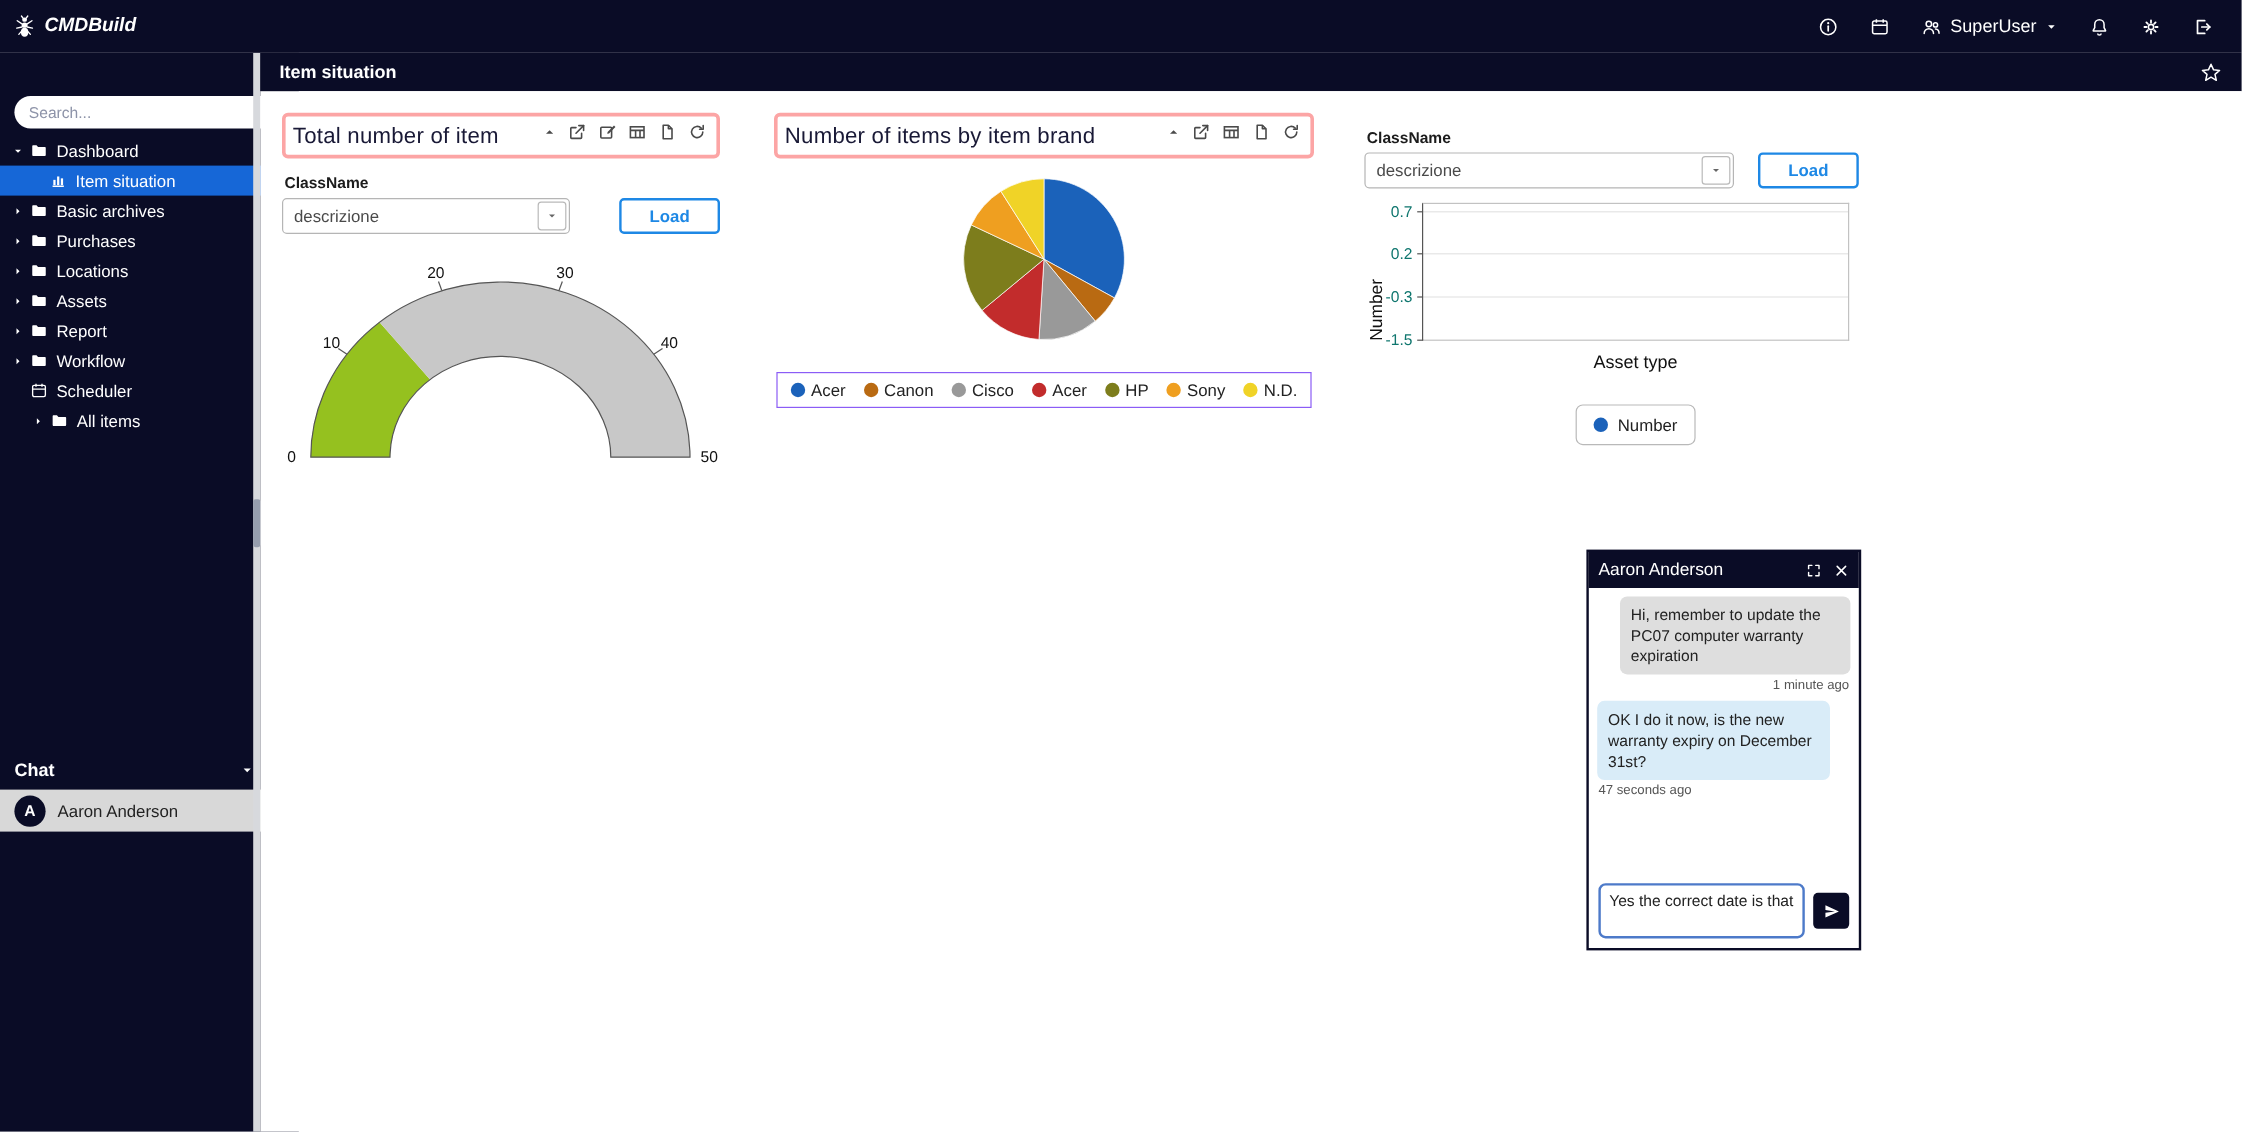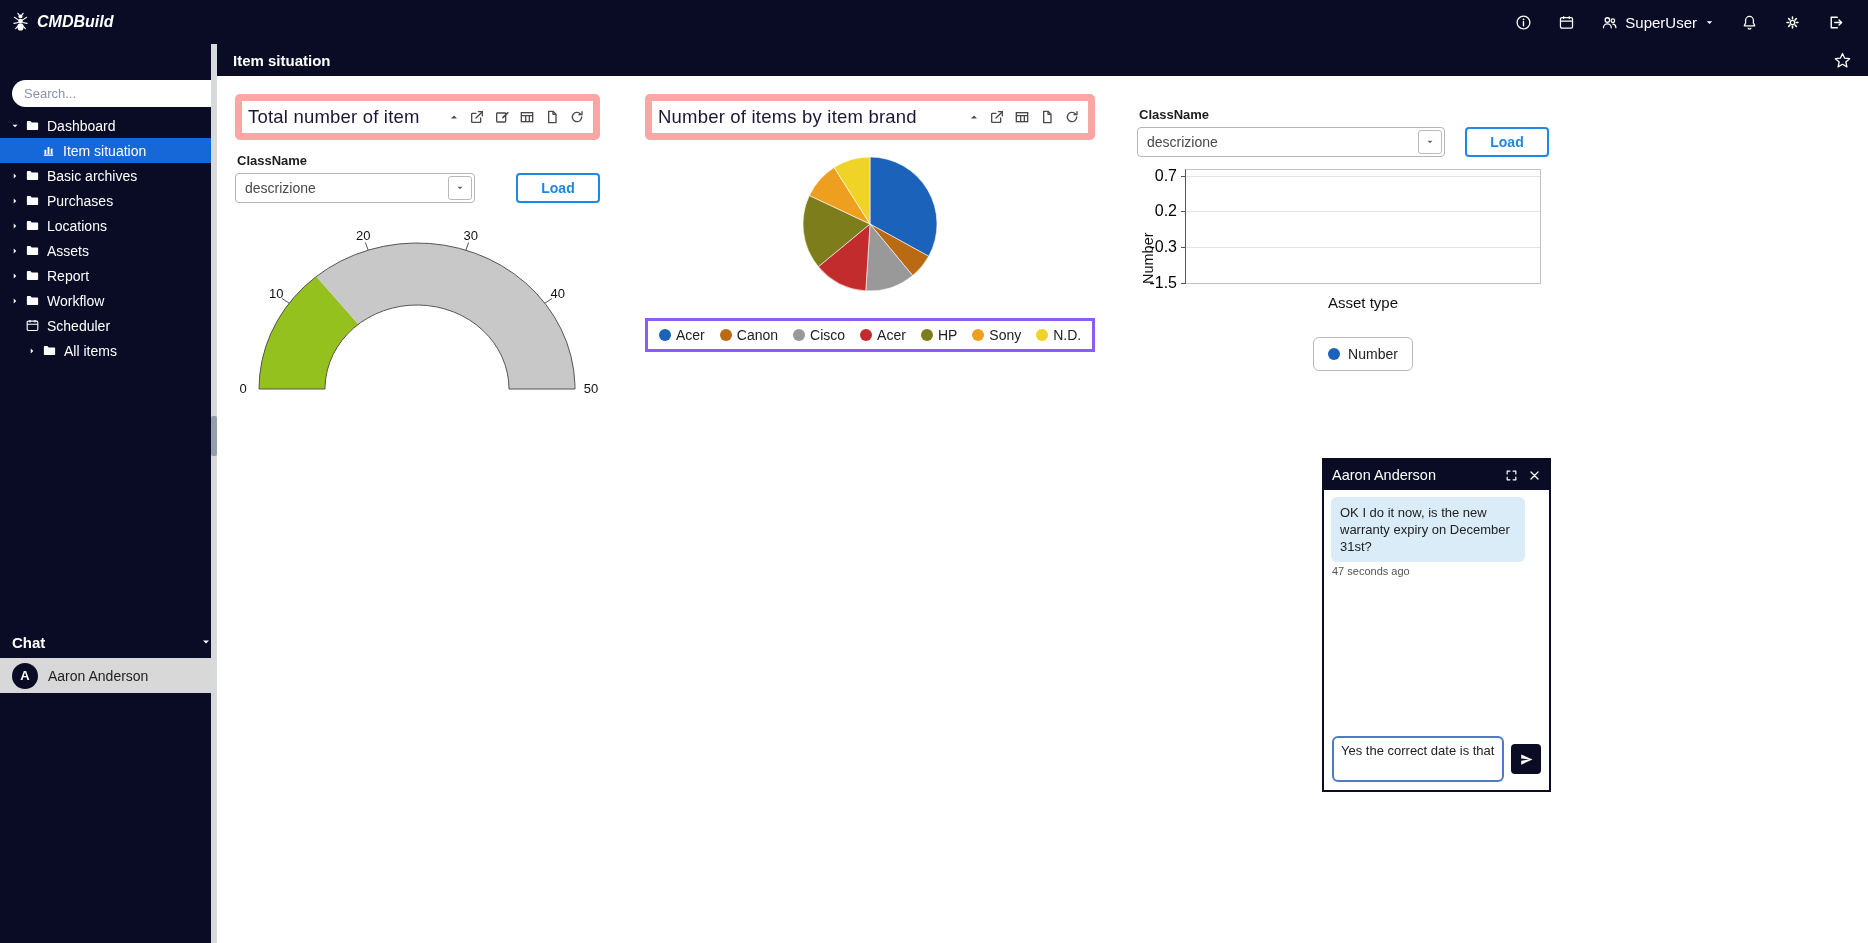--- a/index.html
+++ b/index.html
@@ -41,46 +41,46 @@
   
   .main{position:absolute;top:44px;left:217px;right:0;bottom:0}
   .page-header{height:32px;background:#0a0c26;color:#fff;display:flex;align-items:center;padding:0 16px;font-size:15px;font-weight:bold}
   .page-header .star{margin-left:auto;width:19px;height:19px;cursor:pointer}
   .content{position:relative;height:calc(100% - 32px);background:#fff}
 
   .panel{position:absolute;top:18px}
   #panel-gauge{left:18px;width:365px}
   #panel-pie{left:428px;width:450px}
   #panel-bar{left:920px;width:412px}
-  .panel-header{display:flex;align-items:center;border:7px solid #fca5a5;border-radius:5px;padding:5px 8px 5px 6px}
+  .panel-header{display:flex;align-items:flex-start;border:3px solid #fca5a5;border-radius:5px;padding:5px 8px 5px 6px}
   .panel-title{font-size:18.5px;color:#191936;letter-spacing:.2px}
   .toolbar{margin-left:auto;display:flex;align-items:center;gap:9px;color:#4a4a4a}
   .toolbar .tool{width:16px;height:16px;cursor:pointer}
   .toolbar .tool-sm{width:12px;height:12px}
 
   .field-label{display:block;margin:13px 0 5px 2px;font-size:13px;font-weight:bold;color:#1c1c1c}
   .controls{display:flex;align-items:center}
   .select{height:30px;border:1px solid #b5b5b5;border-radius:4px;background:#fff;display:flex;align-items:center;padding-left:9px;font-size:14px;color:#4a4a4a;cursor:pointer}
   #panel-gauge .select{width:240px}
   #panel-bar .select{width:308px}
   .select-trigger{margin-left:auto;margin-right:2px;width:24px;height:24px;border:1px solid #b9b9b9;border-radius:3px;display:flex;align-items:center;justify-content:center;color:#666;background:#fff}
   .select-trigger .ic{width:10px;height:10px}
   .load-btn{margin-left:auto;width:84px;height:30px;border:2px solid #1e88e5;border-radius:4px;background:#fff;color:#1e88e5;font-weight:bold;font-size:14px;font-family:inherit;cursor:pointer}
 
   #gauge-svg{display:block;margin-top:10px;width:365px;height:192px}
   #pie-svg{display:block;margin:14px auto 0;width:140px;height:140px}
-  .pie-legend{display:flex;gap:15px;align-items:center;width:fit-content;margin:24px auto 0;border:3px solid #8b5cf6;padding:6px 11px;font-size:14px;color:#222;background:#fff}
+  .pie-legend{display:flex;gap:15px;align-items:center;width:fit-content;margin:24px auto 0;border:1px solid #8b5cf6;padding:6px 11px;font-size:14px;color:#222;background:#fff}
   .legend-item{display:inline-flex;align-items:center;gap:5px;cursor:pointer}
   .dot{width:12px;height:12px;border-radius:50%;display:inline-block;flex:none}
 
   .bar-wrap{position:relative;margin-top:12px}
   .y-axis-label{position:absolute;left:3px;top:0;height:115px;display:flex;align-items:center;writing-mode:vertical-rl;transform:rotate(180deg);font-size:14.5px;color:#111}
   .bar-chart{position:relative;margin-left:48px;width:356px;height:115px;border:1px solid #c2c2c2;border-left:1px solid #555;background:#fff}
   .gridline{position:absolute;left:0;right:0;height:1px;background:#e4e4e4}
-  .ytick-label{position:absolute;right:calc(100% + 9px);transform:translateY(-50%);font-size:16px;color:#000000;white-space:nowrap}
+  .ytick-label{position:absolute;right:calc(100% + 9px);transform:translateY(-50%);font-size:13px;color:#0f766e;white-space:nowrap}
   .ytick-mark{position:absolute;right:100%;width:5px;height:1px;background:#555}
   .x-axis-label{margin:10px 0 0 48px;width:356px;text-align:center;font-size:15px;color:#111}
   .bar-legend-wrap{margin:26px 0 0 48px;width:356px;text-align:center}
   .bar-legend{display:inline-flex;align-items:center;gap:8px;border:1px solid #b9b9b9;border-radius:6px;padding:8px 14px;font-size:14px;color:#222;cursor:pointer;background:#fff}
 
   
   .chat-window{position:absolute;left:1105px;top:382px;width:229px;height:334px;background:#fff;border:2px solid #0a0c26;display:flex;flex-direction:column;z-index:10}
   .chat-win-header{height:30px;flex:none;background:#0a0c26;color:#fff;display:flex;align-items:center;gap:10px;padding:0 8px;font-size:14.5px}
   .chat-win-title{flex:1}
   .chat-win-header .ic{width:13px;height:13px;cursor:pointer}
@@ -529,20 +529,24 @@
       <div class="chat-win-header">
         <span class="chat-win-title">Aaron Anderson</span>
         <svg class="ic">
             <use href="#i-expand"></use>
           </svg>
         <svg class="ic">
             <use href="#i-close"></use>
           </svg>
       </div>
       <div class="chat-body" id="chat-body">
+          <div class="msg msg-in">
+            <div class="bubble">Hi, remember to update the PC07 computer warranty expiration</div>
+            <div class="msg-time">1 minute ago</div>
+          </div>
           <div class="msg msg-out">
             <div class="bubble">OK I do it now, is the new warranty expiry on December 31st?</div>
             <div class="msg-time">47 seconds ago</div>
           </div>
         </div>
       <div class="chat-input-row">
         <textarea class="chat-input" style="">Yes the correct date is that</textarea>
         <button class="send-btn">
           <svg class="ic">
               <use href="#i-send"></use>

